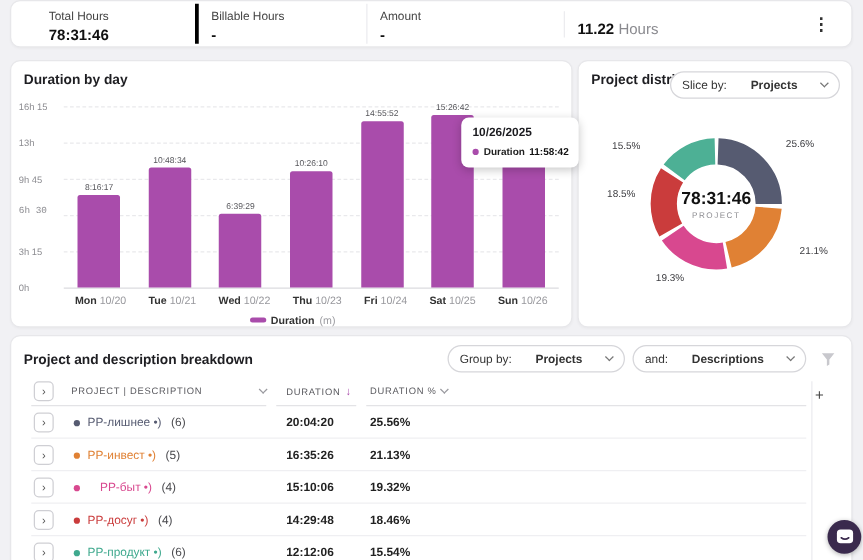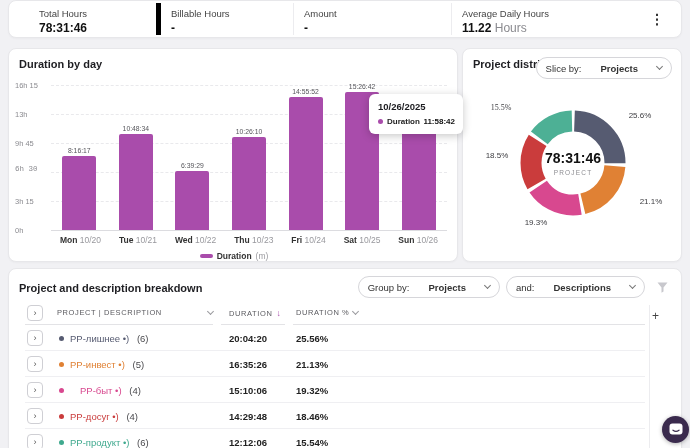--- a/index.html
+++ b/index.html
@@ -8,21 +8,21 @@
     background:#f1f1f4;
     font-family:"Liberation Sans", sans-serif;
     color:#222; overflow:hidden; position:relative;
   }
   .card { background:#fff; border:1px solid #e7e7ea; border-radius:8px; position:absolute; box-shadow:0 1px 2px rgba(0,0,0,.03); }
 
   
   .summary { left:8px; top:0; width:674px; height:38px; display:flex; align-items:center; }
   .s-item { padding:5px 8px 0 10px; }
   .s-item:first-child { padding-left:30px; width:147px; }
-  .s-item:nth-child(2) { width:137px; border-left:5px solid #000000; }
+  .s-item:nth-child(2) { width:137px; border-left:3px solid #000000; }
   .s-item:nth-child(3) { width:158px; border-left:1px solid #ececef; }
   .s-item:nth-child(4) { flex:1; border-left:1px solid #ececef; }
   .s-label { font-size:9.5px; color:#444; }
   .s-value { font-size:12px; font-weight:bold; color:#111; margin-top:2px; }
   .s-value .suffix { font-weight:normal; color:#8a8a8f; }
   .kebab { align-self:center; margin-right:12px; font-size:14px; font-weight:bold; color:#333; cursor:pointer; line-height:1; padding:4px 5px; }
 
   
   .chart-card { left:8px; top:48px; width:450px; height:214px; }
   .card-title { position:absolute; left:10px; top:9px; font-size:11px; font-weight:bold; color:#1e1e22; }
@@ -100,21 +100,20 @@
   </div>
   <div class="s-item">
     <div class="s-label">Billable Hours</div>
     <div class="s-value">-</div>
   </div>
   <div class="s-item">
     <div class="s-label">Amount</div>
     <div class="s-value">-</div>
   </div>
   <div class="s-item">
-    <div class="s-label">Average Daily Hours</div>
     <div class="s-value"><span>11.22</span><span class="suffix"> Hours</span></div>
   </div>
   <div class="kebab">⋮</div>
 </div>
 
 <div class="card chart-card">
   <div class="card-title">Duration by day</div>
   <div class="plot">
     <div id="grid">
         <div class="gline" style="top: 0px;"></div>
@@ -204,21 +203,21 @@
       </svg>
     <div class="donut-center">
       <div class="dc-value">78:31:46</div>
       <div class="dc-label">PROJECT</div>
     </div>
     <div id="seg-labels">
         <span class="seg-label" style="left: 131px; top: 16px;">25.6%</span>
         <span class="seg-label" style="left: 142px; top: 102px;">21.1%</span>
         <span class="seg-label" style="left: 27px; top: 123px;">19.3%</span>
         <span class="seg-label" style="left: -12px; top: 56px;">18.5%</span>
-        <span class="seg-label" style="left: -8px; top: 8px; font-family: Liberation Serif, serif;">15.5%</span>
+        <span class="seg-label" style="left: -8px; top: 18px;">15.5%</span>
       </div>
   </div>
 </div>
 
 <div class="card table-card">
   <div class="t-title">Project and description breakdown</div>
   <div class="t-controls">
     <div class="pill">
       <span>Group by:</span>
         <b>Projects</b>

